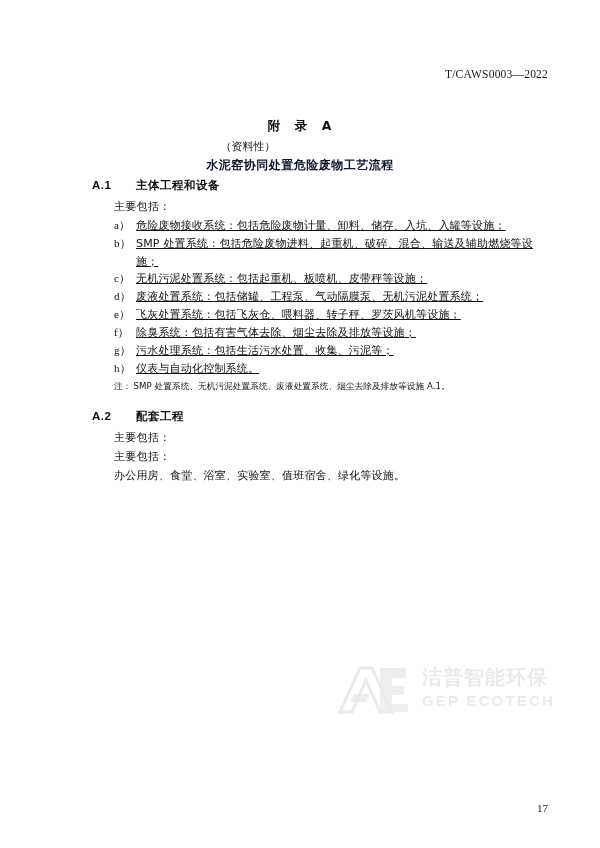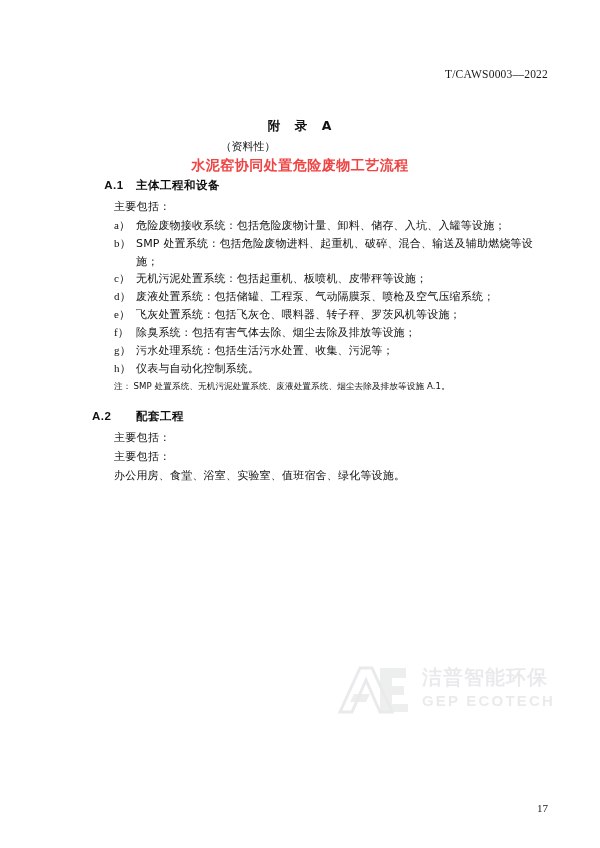--- a/index.html
+++ b/index.html
@@ -48,23 +48,23 @@
     font-size: 11px;
     color: #111;
   }
   .annex-name {
     position: absolute;
     top: 157px;
     left: 0;
     width: 600px;
     text-align: center;
     font-family: "DejaVu Sans", sans-serif;
-    font-size: 14px;
-    font-weight: bold;
-    color: #ef4444;
+    font-size: 12px;
+    font-weight: bold;
+    color: #0f172a;
     letter-spacing: 0.5px;
   }
   .content {
     position: absolute;
     top: 178px;
     left: 92px;
     width: 452px;
   }
   .sec-head {
     display: flex;
@@ -105,20 +105,21 @@
     letter-spacing: 0.2px;
   }
   .item .marker {
     width: 22px;
     flex: 0 0 22px;
     font-family: "Liberation Serif", serif;
     font-style: normal;
   }
   .item .text {
     flex: 1;
+    text-decoration: underline;
   }
   .note {
     display: flex;
     align-items: baseline;
     font-size: 8.6px;
     color: #111;
     margin-top: 3px;
     line-height: 1.5;
     letter-spacing: 0.1px;
   }
@@ -189,42 +190,42 @@
 <div class="page">
 
   <div class="header-code">T/CAWS0003—2022</div>
 
   <div class="annex-title">附　录　A</div>
   <div class="annex-sub">（资料性）</div>
   <div class="annex-name">水泥窑协同处置危险废物工艺流程</div>
 
   <div class="content">
 
-    <div class="sec-head" style="margin-top:0;text-align:center;">
+    <div class="sec-head" style="margin-top:0;">
       <span class="num">A.1</span>
       <span class="txt">主体工程和设备</span>
     </div>
     <div class="body-block">
       <div class="lead">主要包括：</div>
 
       <div class="item">
         <span class="marker">a）</span>
         <span class="text">危险废物接收系统：包括危险废物计量、卸料、储存、入坑、入罐等设施；</span>
       </div>
       <div class="item">
         <span class="marker">b）</span>
         <span class="text">SMP 处置系统：包括危险废物进料、起重机、破碎、混合、输送及辅助燃烧等设施；</span>
       </div>
       <div class="item">
         <span class="marker">c）</span>
         <span class="text">无机污泥处置系统：包括起重机、板喷机、皮带秤等设施；</span>
       </div>
       <div class="item">
         <span class="marker">d）</span>
-        <span class="text">废液处置系统：包括储罐、工程泵、气动隔膜泵、喷枪及空气压缩系统；</span>
+        <span class="text">废液处置系统：包括储罐、工程泵、气动隔膜泵、无机污泥处置系统；</span>
       </div>
       <div class="item">
         <span class="marker">e）</span>
         <span class="text">飞灰处置系统：包括飞灰仓、喂料器、转子秤、罗茨风机等设施；</span>
       </div>
       <div class="item">
         <span class="marker">f）</span>
         <span class="text">除臭系统：包括有害气体去除、烟尘去除及排放等设施；</span>
       </div>
       <div class="item">

